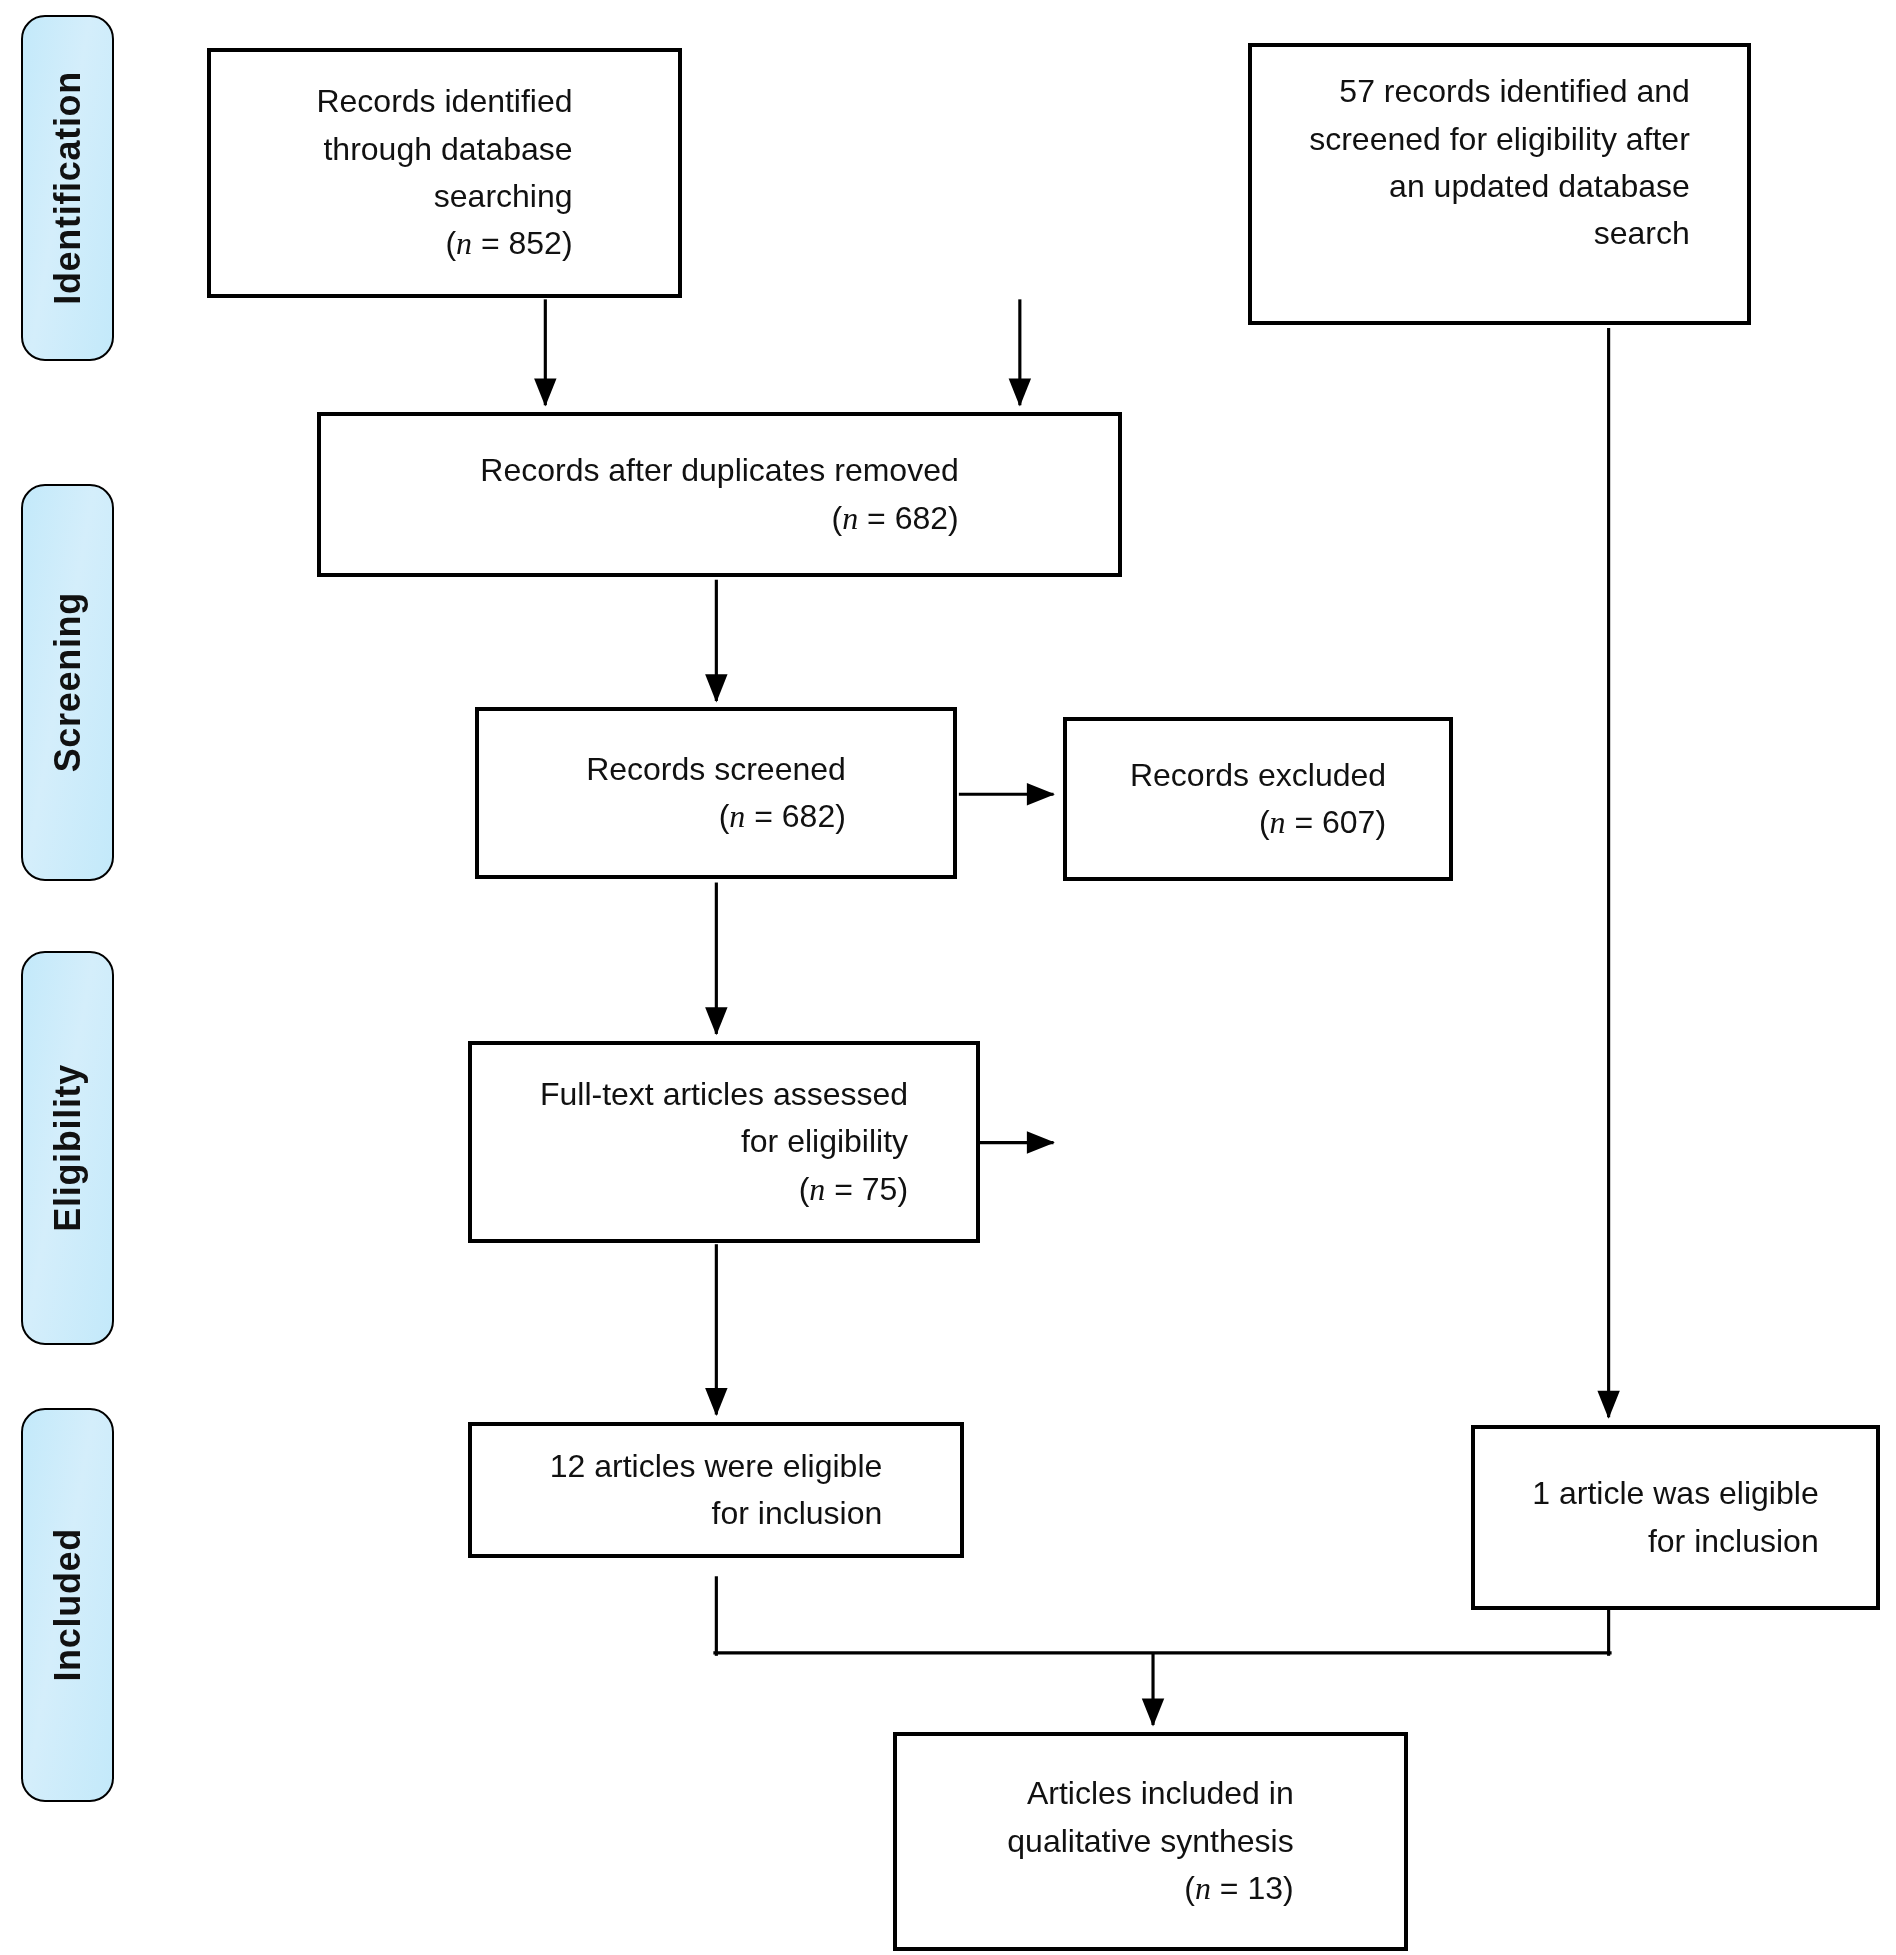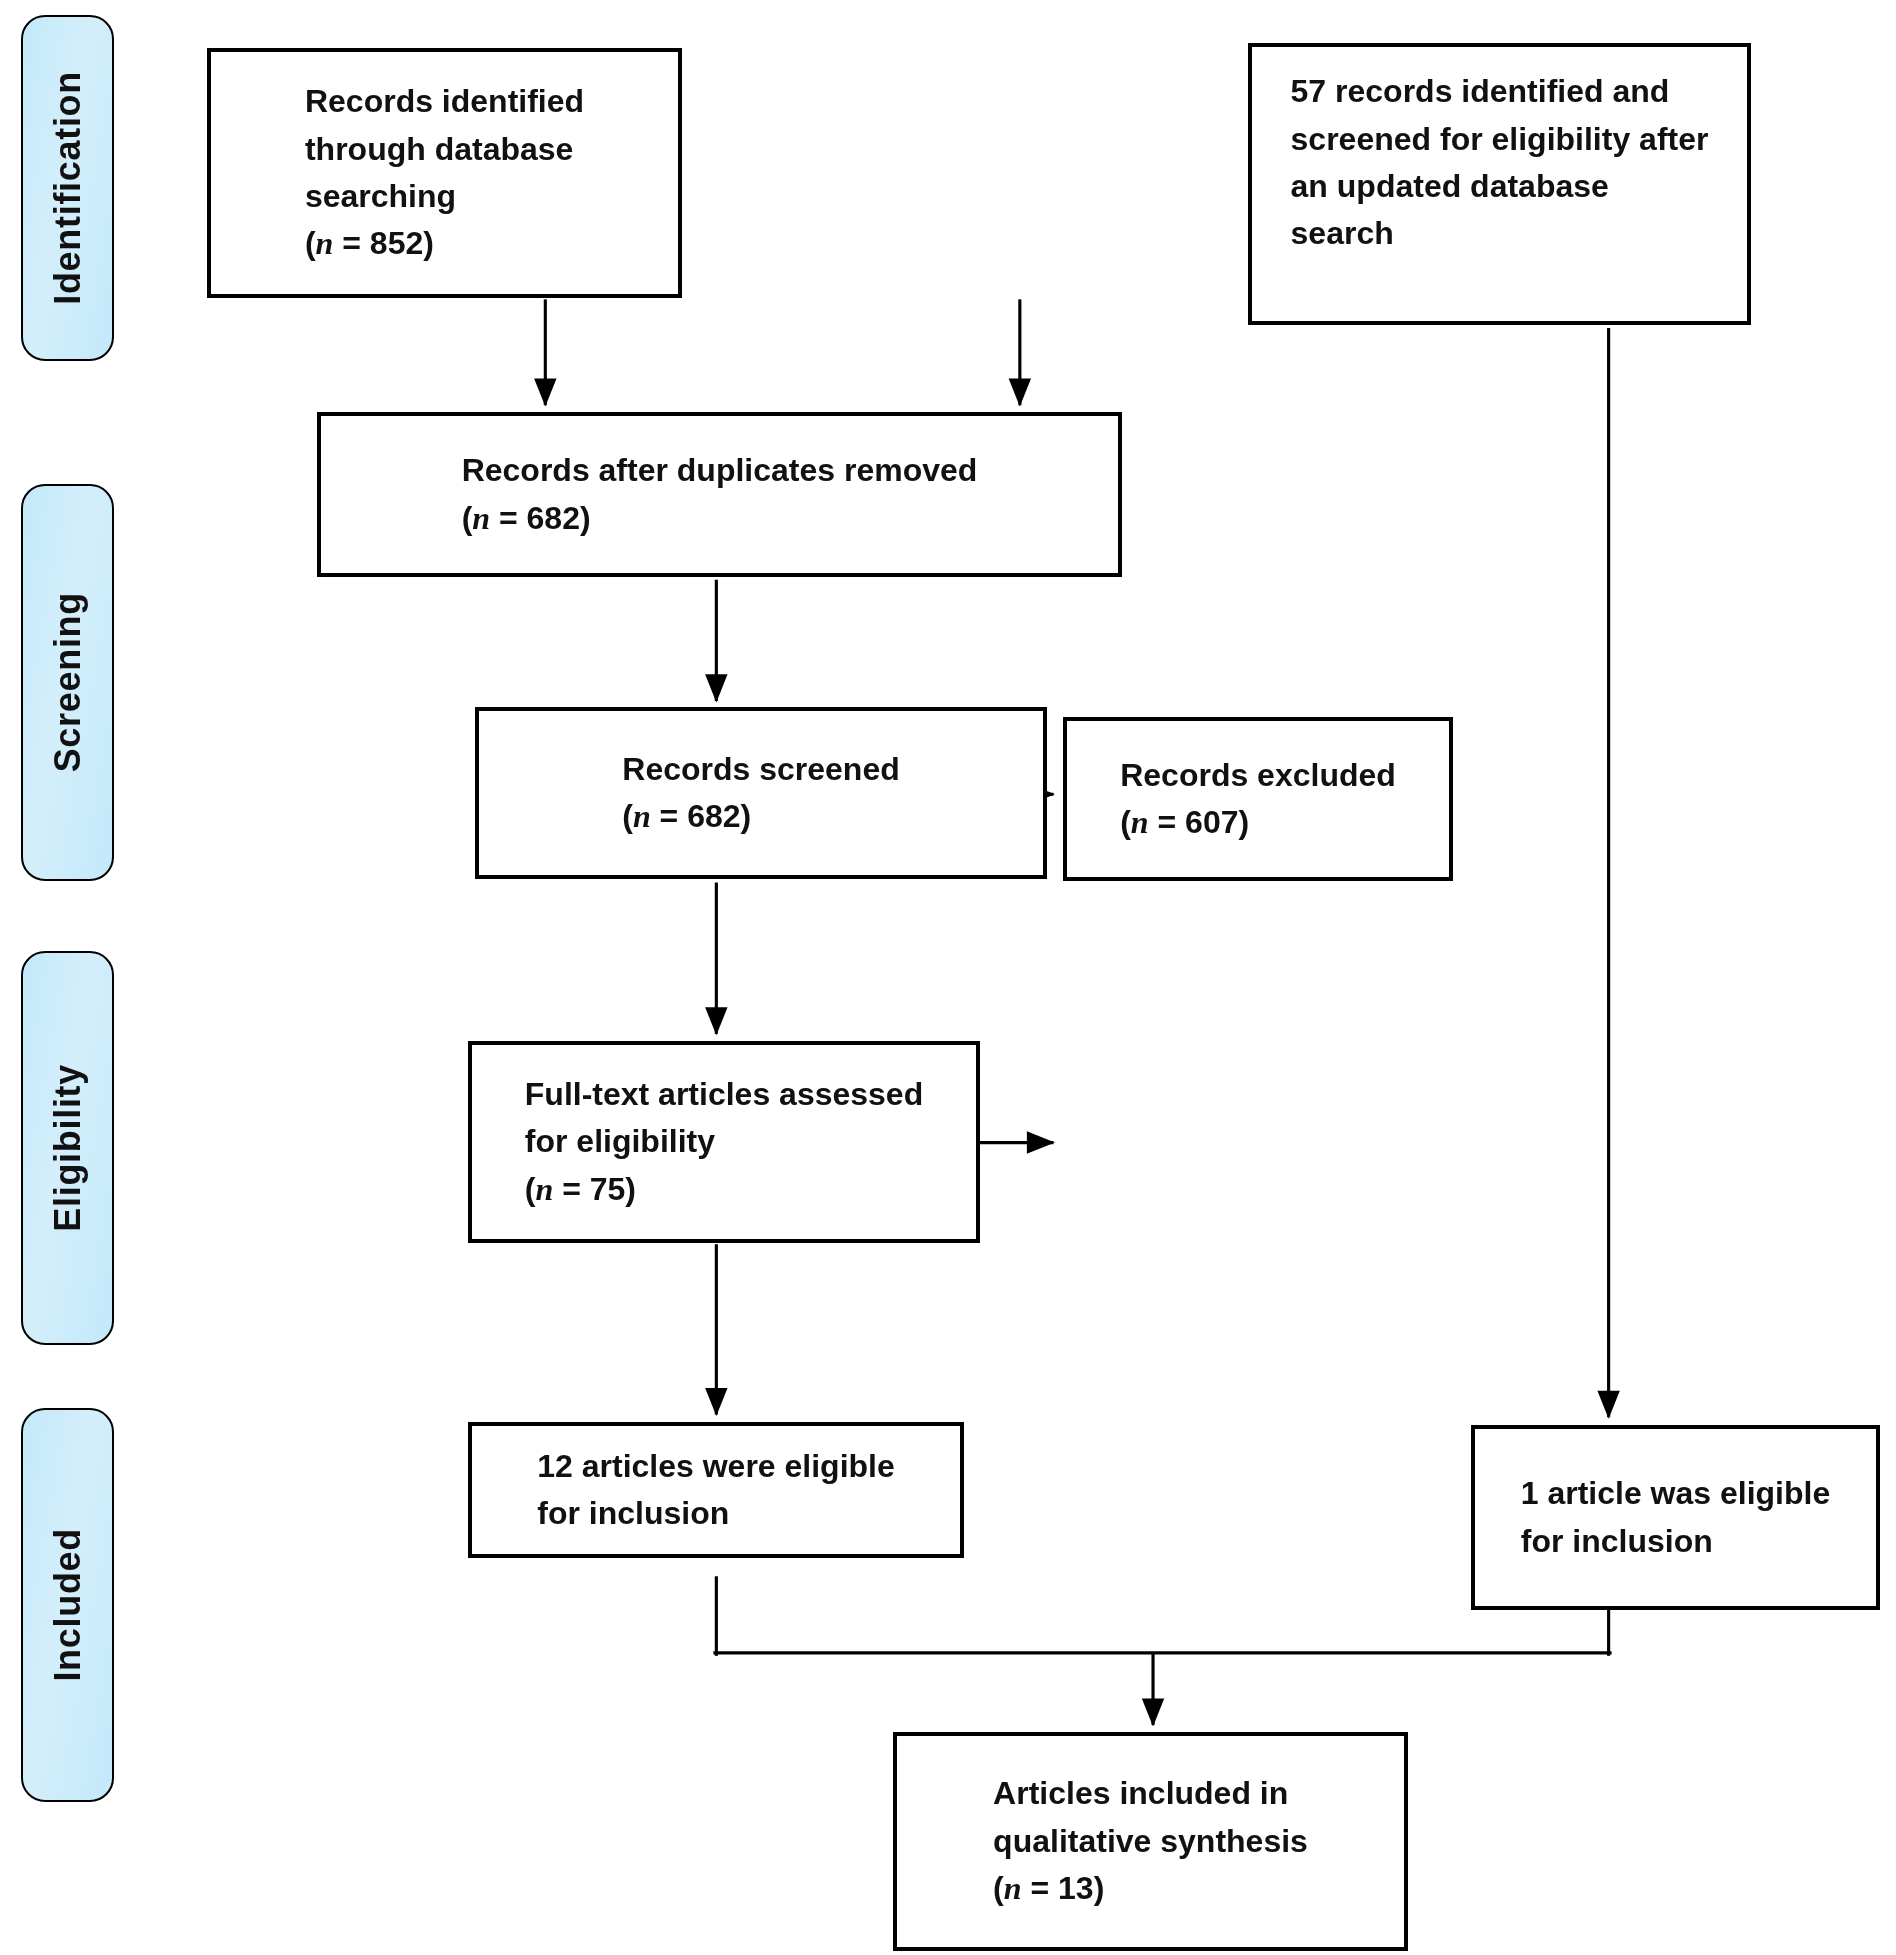--- a/index.html
+++ b/index.html
@@ -62,23 +62,22 @@
     white-space: nowrap;
   }
 
   .fbox {
     position: absolute;
     background: var(--box-fill);
     border: 4.2px solid var(--box-border);
     display: flex;
     align-items: center;
     justify-content: center;
-    text-align: left;
+    text-align: right;
     z-index: 2;
-    font-weight: bold;
   }
   .btext {
     font-size: 32px;
     line-height: 1.48;
     padding: 7px 12.6px;
   }
   .btext i { font-style: italic; font-family: "Liberation Serif", serif; }
 </style>
 </head>
 <body>
@@ -124,21 +123,21 @@
 
 
   <div class="fbox" style="left:1248px;top:43px;width:503px;height:282px">
     <div class="btext" style="padding-bottom:49px">57 records identified and<br>screened for eligibility after<br>an updated database<br>search</div>
   </div>
 
   <div class="fbox" style="left:317px;top:412px;width:805px;height:165px">
     <div class="btext">Records after duplicates removed<br>(<i>n</i> = 682)</div>
   </div>
 
-  <div class="fbox" style="left:475px;top:707px;width:572px;height:172px">
+  <div class="fbox" style="left:475px;top:707px;width:482px;height:172px">
     <div class="btext">Records screened<br>(<i>n</i> = 682)</div>
   </div>
 
   <div class="fbox" style="left:1063px;top:717px;width:390px;height:164px">
     <div class="btext">Records excluded<br>(<i>n</i> = 607)</div>
   </div>
 
   <div class="fbox" style="left:468px;top:1041px;width:512px;height:202px">
     <div class="btext">Full-text articles assessed<br>for eligibility<br>(<i>n</i> = 75)</div>
   </div>

